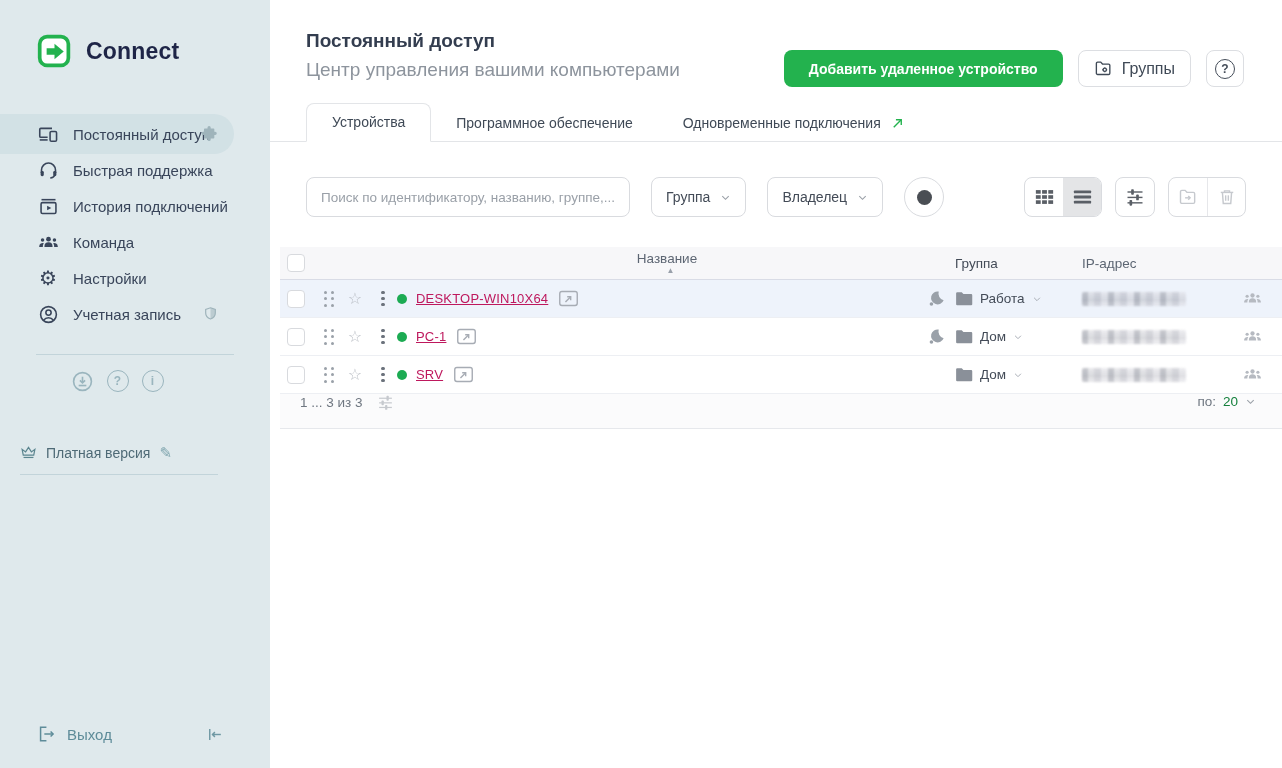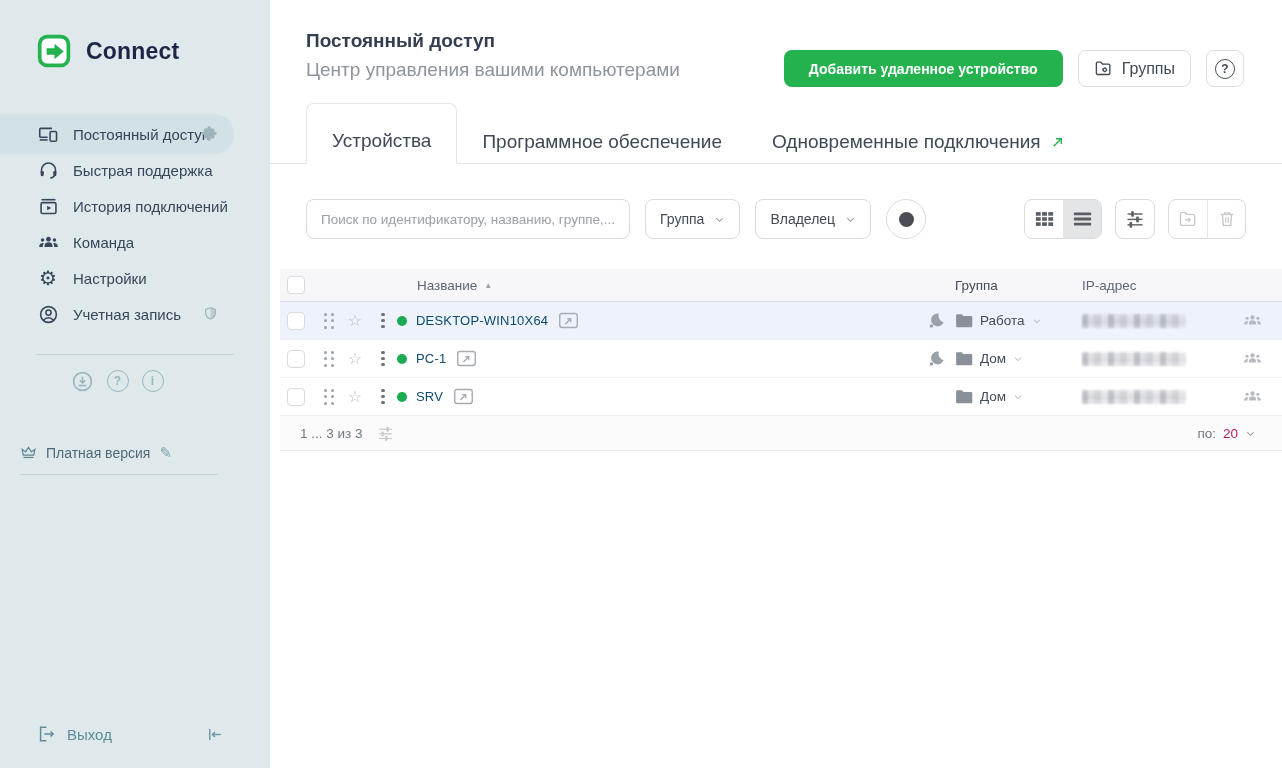--- a/index.html
+++ b/index.html
@@ -39,25 +39,25 @@
   .btn-green { height:37px; padding:0 25px; background:#23b24e; border:none; border-radius:8px;
                color:#fff; font-size:14px; font-weight:700; font-family:inherit; cursor:pointer; }
   .btn-groups { height:37px; padding:0 15px; background:#fff; border:1px solid #dcdee2; border-radius:8px;
                 display:flex; align-items:center; gap:9px; font-size:16px; color:#3f4956; cursor:pointer; }
   .btn-help { width:38px; height:37px; background:#fff; border:1px solid #dcdee2; border-radius:8px;
               display:grid; place-items:center; cursor:pointer; }
   .ring-dark { width:20px; height:20px; border:1.8px solid #454d59; border-radius:50%; display:grid;
                place-items:center; font-size:12px; font-weight:700; color:#454d59; }
 
   .tabbar { margin-top:16px; padding-left:36px; border-bottom:1px solid #e3e5e8; display:flex; align-items:flex-end; }
-  .tab { padding:26px 25px 11px; font-size:19px; color:#3f4956; margin-bottom:-1px; cursor:pointer;
+  .tab { padding:10px 25px 11px; font-size:14px; color:#3f4956; margin-bottom:-1px; cursor:pointer;
          display:flex; align-items:center; gap:9px; }
   .tab.active { background:#fff; border:1px solid #e3e5e8; border-bottom:1px solid #fff; border-radius:8px 8px 0 0; }
 
-  .toolbar { margin:35px 36px 0; display:flex; align-items:flex-end; gap:15px; }
+  .toolbar { margin:35px 36px 0; display:flex; align-items:flex-end; gap:21px; }
   .search { width:324px; height:40px; border:1px solid #d9dbdf; border-radius:8px; padding:0 14px;
             font-size:13.5px; color:#3f4956; font-family:inherit; outline:none; }
   .search::placeholder { color:#9aa0a8; }
   .dropdown { height:40px; padding:0 14px; border:1px solid #d9dbdf; border-radius:8px; background:#fff;
               display:flex; align-items:center; gap:10px; font-size:14px; color:#434b57; cursor:pointer; }
   .status-btn { width:40px; height:40px; border:1px solid #d9dbdf; border-radius:50%; background:#fff;
                 display:grid; place-items:center; cursor:pointer; }
   .status-dark-dot { width:15px; height:15px; border-radius:50%; background:#4a4e54; }
   .views { margin-left:auto; display:flex; align-items:center; }
   .seg-group { display:flex; height:40px; border:1px solid #d9dbdf; border-radius:8px; overflow:hidden; background:#fff; }
@@ -77,39 +77,39 @@
   .trow.hl { background:#eef3fb; }
   .cell-check { width:37px; padding-left:7px; }
   .checkbox { width:18px; height:18px; border:1.5px solid #d8dade; border-radius:4px; background:#fff; display:block; cursor:pointer; }
   .cell-drag { width:24px; display:grid; place-items:center; cursor:grab; }
   .dots { display:grid; grid-template-columns:3px 3px; gap:3.5px; }
   .dots i { width:3px; height:3px; border-radius:50%; background:#9aa1a9; }
   .cell-star { width:28px; display:grid; place-items:center; font-size:16px; color:#b9bdc4; cursor:pointer; }
   .cell-kebab { width:28px; display:flex; flex-direction:column; align-items:center; gap:2.6px; cursor:pointer; }
   .cell-kebab i { width:3.4px; height:3.4px; border-radius:50%; background:#6b727c; }
   .cell-name { flex:1; display:flex; align-items:center; min-width:0; }
-  .thead .cell-name { padding-left:20px; }
+  .thead .cell-name { padding-left:20px;flex-direction:column; }
   .status-dot { width:10px; height:10px; border-radius:50%; background:#1cab53; margin-right:9px; }
-  .dev-name { color:#0c4a6e; letter-spacing:.2px; }
+  .dev-name { color:#be185d; letter-spacing:.2px;text-decoration:underline; }
   .connect-ic { margin-left:10px; display:grid; place-items:center; cursor:pointer; }
   .sort-arrow { font-size:8px; color:#99a0aa; margin-left:7px; }
   .cell-sleep { width:38px; display:grid; place-items:center; }
   .cell-group { width:127px; display:flex; align-items:center; gap:7px; cursor:pointer; color:#434b57; font-size:13.5px; }
   .cell-ip { width:140px; display:flex; align-items:center; }
   .blur-ip { width:104px; height:14px; border-radius:2px; filter:blur(1px); opacity:.75;
     background:
       repeating-linear-gradient(90deg, rgba(104,108,122,.45) 0 6px, rgba(190,192,198,.35) 6px 12px, rgba(150,152,164,.4) 12px 19px, rgba(214,214,220,.45) 19px 26px),
       repeating-linear-gradient(0deg, rgba(222,222,228,.5) 0 4px, rgba(140,142,154,.35) 4px 8px, rgba(180,182,192,.4) 8px 11px); }
   .cell-people { width:60px; display:grid; place-items:center; cursor:pointer; }
 
   .pagination { margin-left:10px; height:35px; background:#fbfbfc; border-bottom:1px solid #e6e8ec;
-                display:flex; align-items:center; padding:0 26px 0 20px; font-size:13.5px; color:#6f7781; }
+                display:flex; align-items:flex-start; padding:0 26px 0 20px; font-size:13.5px; color:#6f7781; }
   .pag-left { display:flex; align-items:center; gap:14px; }
   .pag-right { margin-left:auto; display:flex; align-items:center; gap:7px; cursor:pointer; }
-  .pag-value { color:#be185d; }
+  .pag-value { color:#15803d; }
 </style>
 </head>
 <body>
 
 <aside class="sidebar">
   <div class="logo">
     <span>
       <svg width="37" height="37" viewBox="0 0 40 40">
         <rect x="4" y="4" width="31" height="31" rx="8" fill="#fff" stroke="#23b24e" stroke-width="4"></rect>
         <path d="M11.5 16.5h8.5v-5L30 20l-10 8.5v-5h-8.5z" fill="#23b24e"></path>

